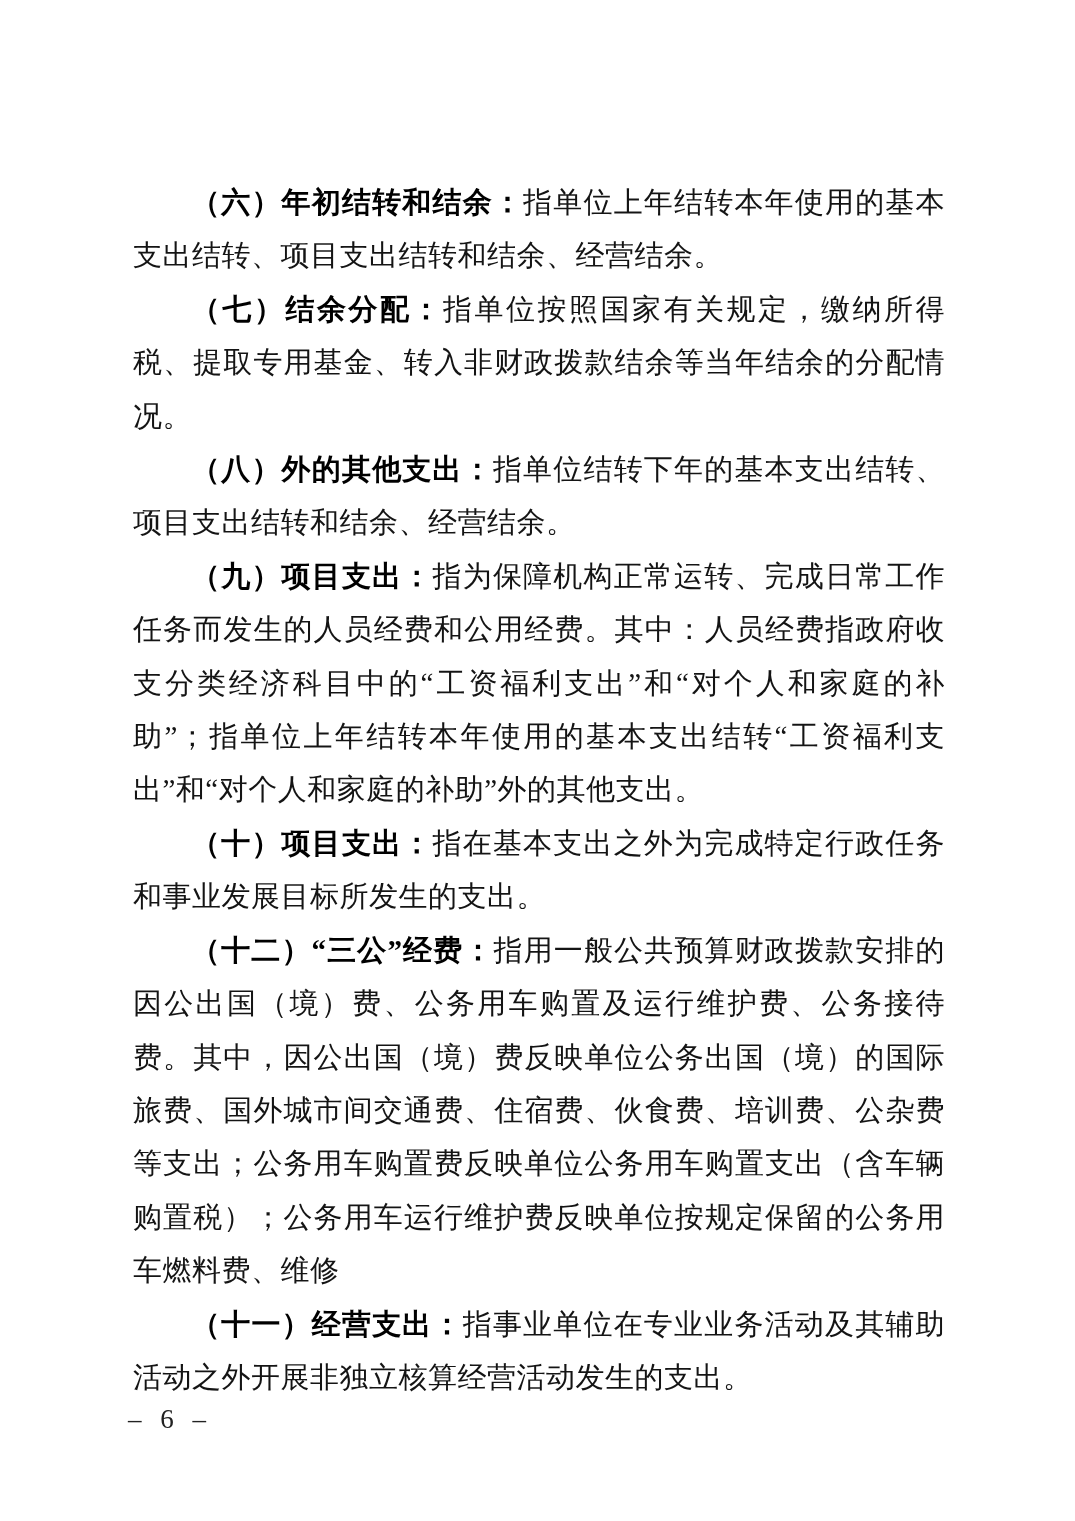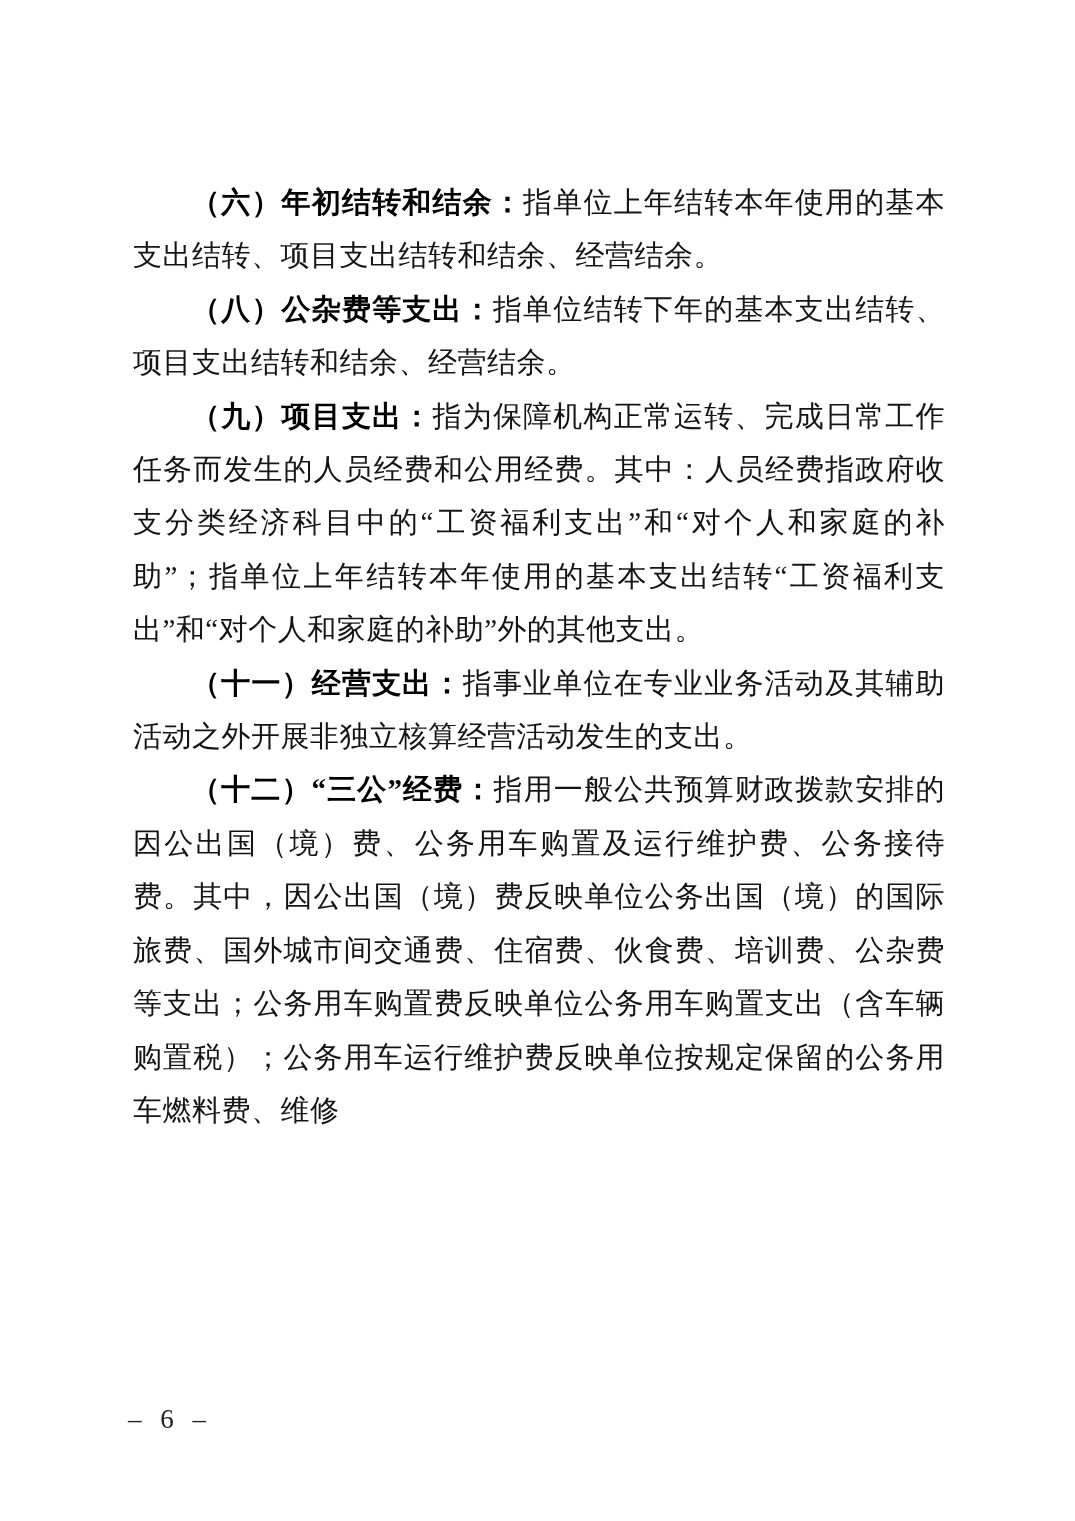--- a/index.html
+++ b/index.html
@@ -48,26 +48,28 @@
   }
 </style>
 </head>
 <body>
 
 <div class="page">
   <div class="doc-body">
 
     <p class="para"><span class="head">（六）年初结转和结余：</span><span>指单位上年结转本年使用的基本支出结转、项目支出结转和结余、经营结余。</span></p>
 
+    <p class="para"><span class="head">（七）结余分配：</span><span>指单位按照国家有关规定，缴纳所得税、提取专用基金、转入非财政拨款结余等当年结余的分配情况。</span></p>
 
-    <p class="para"><span class="head">（八）公杂费等支出：</span><span>指单位结转下年的基本支出结转、项目支出结转和结余、经营结余。</span></p>
+    <p class="para"><span class="head">（八）外的其他支出：</span><span>指单位结转下年的基本支出结转、项目支出结转和结余、经营结余。</span></p>
 
     <p class="para"><span class="head">（九）项目支出：</span><span>指为保障机构正常运转、完成日常工作任务而发生的人员经费和公用经费。其中：人员经费指政府收支分类经济科目中的“工资福利支出”和“对个人和家庭的补助”；指单位上年结转本年使用的基本支出结转“工资福利支出”和“对个人和家庭的补助”外的其他支出。</span></p>
 
+    <p class="para"><span class="head">（十）项目支出：</span><span>指在基本支出之外为完成特定行政任务和事业发展目标所发生的支出。</span></p>
+
+    <p class="para"><span class="head">（十二）“三公”经费：</span><span>指用一般公共预算财政拨款安排的因公出国（境）费、公务用车购置及运行维护费、公务接待费。其中，因公出国（境）费反映单位公务出国（境）的国际旅费、国外城市间交通费、住宿费、伙食费、培训费、公杂费等支出；公务用车购置费反映单位公务用车购置支出（含车辆购置税）；公务用车运行维护费反映单位按规定保留的公务用车燃料费、维修</span></p>
 
     <p class="para"><span class="head">（十一）经营支出：</span><span>指事业单位在专业业务活动及其辅助活动之外开展非独立核算经营活动发生的支出。</span></p>
-
-    <p class="para"><span class="head">（十二）“三公”经费：</span><span>指用一般公共预算财政拨款安排的因公出国（境）费、公务用车购置及运行维护费、公务接待费。其中，因公出国（境）费反映单位公务出国（境）的国际旅费、国外城市间交通费、住宿费、伙食费、培训费、公杂费等支出；公务用车购置费反映单位公务用车购置支出（含车辆购置税）；公务用车运行维护费反映单位按规定保留的公务用车燃料费、维修</span></p>
 
   </div>
 
   <div class="page-number">– 6 –</div>
 </div>
 
 </body></html>

